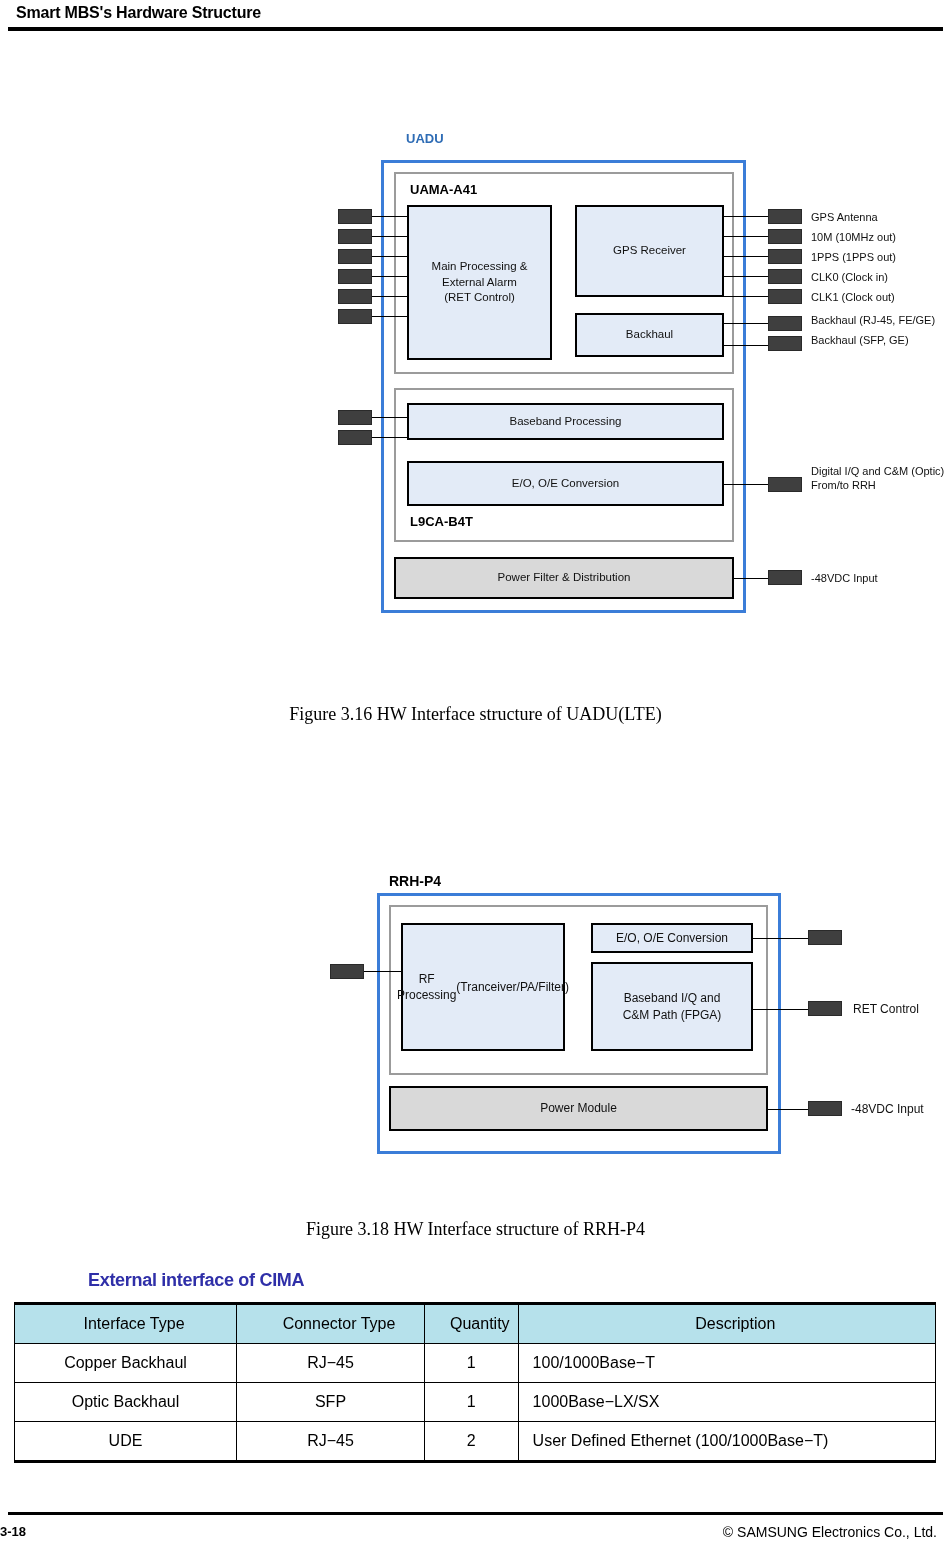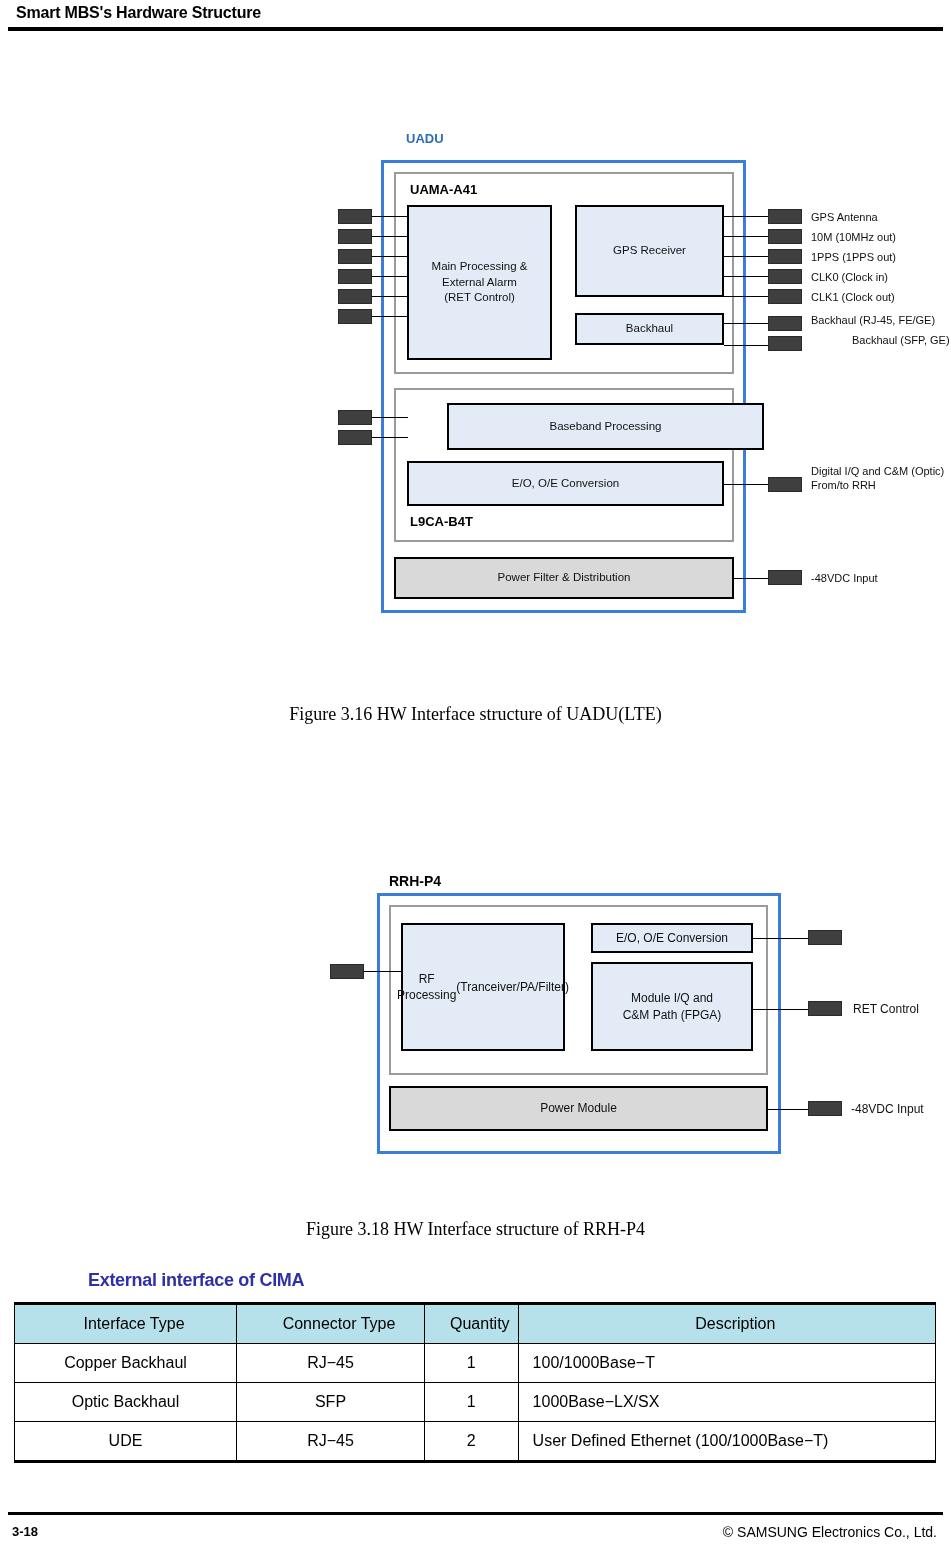--- a/index.html
+++ b/index.html
@@ -157,21 +157,21 @@
   .footer-rule {
     position: absolute;
     left: 8px;
     top: 1512px;
     width: 935px;
     height: 3px;
     background: #000;
   }
   .footer-left {
     position: absolute;
-    left: 12px;
+    left: 0;
     top: 1524px;
     font-size: 13px;
     font-weight: bold;
   }
   .footer-right {
     position: absolute;
     right: 14px;
     top: 1524px;
     font-size: 14px;
     font-family: "Liberation Sans", sans-serif;
@@ -203,23 +203,23 @@
   <div class="lead" style="left:372px; top:316px; width:36px;"></div>
 
   <div class="block" style="left:407px; top:205px; width:145px; height:155px; flex-direction:column;">
     <span>Main Processing &amp;</span>
     <span>External Alarm</span>
     <span>(RET Control)</span>
   </div>
 
   <div class="block" style="left:575px; top:205px; width:149px; height:92px;">GPS Receiver</div>
 
-  <div class="block" style="left:575px; top:313px; width:149px; height:32px;">Backhaul</div>
-
-  <div class="block" style="left:407px; top:403px; width:317px; height:47px;margin-left:40px;">Baseband Processing</div>
+  <div class="block" style="left:575px; top:313px; width:149px; height:44px;">Backhaul</div>
+
+  <div class="block" style="left:407px; top:403px; width:317px; height:37px;">Baseband Processing</div>
 
   <div class="block" style="left:407px; top:461px; width:317px; height:45px;">E/O, O/E Conversion</div>
 
   <div class="block power" style="left:394px; top:557px; width:340px; height:42px;">Power Filter &amp; Distribution</div>
 
   <div class="connector" style="left:338px; top:209px; width:34px; height:15px;"></div>
 
   <div class="connector" style="left:338px; top:229px; width:34px; height:15px;"></div>
 
   <div class="connector" style="left:338px; top:249px; width:34px; height:15px;"></div>
@@ -258,21 +258,21 @@
   <div class="connector" style="left:768px; top:289px; width:34px; height:15px;"></div>
   <div class="pinlabel right" style="left:811px; top:291px;">CLK1 (Clock out)</div>
 
   <div class="lead" style="left:724px; top:323px; width:44px;"></div>
   <div class="lead" style="left:724px; top:345px; width:44px;"></div>
 
   <div class="connector" style="left:768px; top:316px; width:34px; height:15px;"></div>
   <div class="pinlabel right" style="left:811px; top:314px;">Backhaul (RJ-45, FE/GE)</div>
 
   <div class="connector" style="left:768px; top:336px; width:34px; height:15px;"></div>
-  <div class="pinlabel right" style="left:811px; top:334px;margin-left:41px;">Backhaul (SFP, GE)</div>
+  <div class="pinlabel right" style="left:811px; top:334px;">Backhaul (SFP, GE)</div>
 
   <div class="lead" style="left:724px; top:484px; width:44px;"></div>
   <div class="connector" style="left:768px; top:477px; width:34px; height:15px;"></div>
   <div class="pinlabel right" style="left:811px; top:465px;">
     <span>Digital I/Q and C&amp;M (Optic)</span><br>
     <span>From/to RRH</span>
   </div>
 
   <div class="lead" style="left:734px; top:578px; width:34px;"></div>
   <div class="connector" style="left:768px; top:570px; width:34px; height:15px;"></div>
@@ -291,21 +291,21 @@
   <div class="inner-frame" style="left:389px; top:905px; width:379px; height:170px;"></div>
 
   <div class="block" style="left:401px; top:923px; width:164px; height:128px; flex-direction:row; font-size:12px;">
     <span>RF Processing</span>
     <span>(Tranceiver/PA/Filter)</span>
   </div>
 
   <div class="block" style="left:591px; top:923px; width:162px; height:30px; font-size:12px;">E/O, O/E Conversion</div>
 
   <div class="block" style="left:591px; top:962px; width:162px; height:89px; flex-direction:column; font-size:12px;">
-    <span>Module I/Q and</span>
+    <span>Baseband I/Q and</span>
     <span>C&amp;M Path (FPGA)</span>
   </div>
 
   <div class="block power" style="left:389px; top:1086px; width:379px; height:45px; font-size:12px;">Power Module</div>
 
   <div class="lead" style="left:357px; top:971px; width:44px;"></div>
   <div class="connector" style="left:330px; top:964px; width:34px; height:15px;"></div>
 
   <div class="lead" style="left:753px; top:938px; width:55px;"></div>
   <div class="connector" style="left:808px; top:930px; width:34px; height:15px;"></div>

